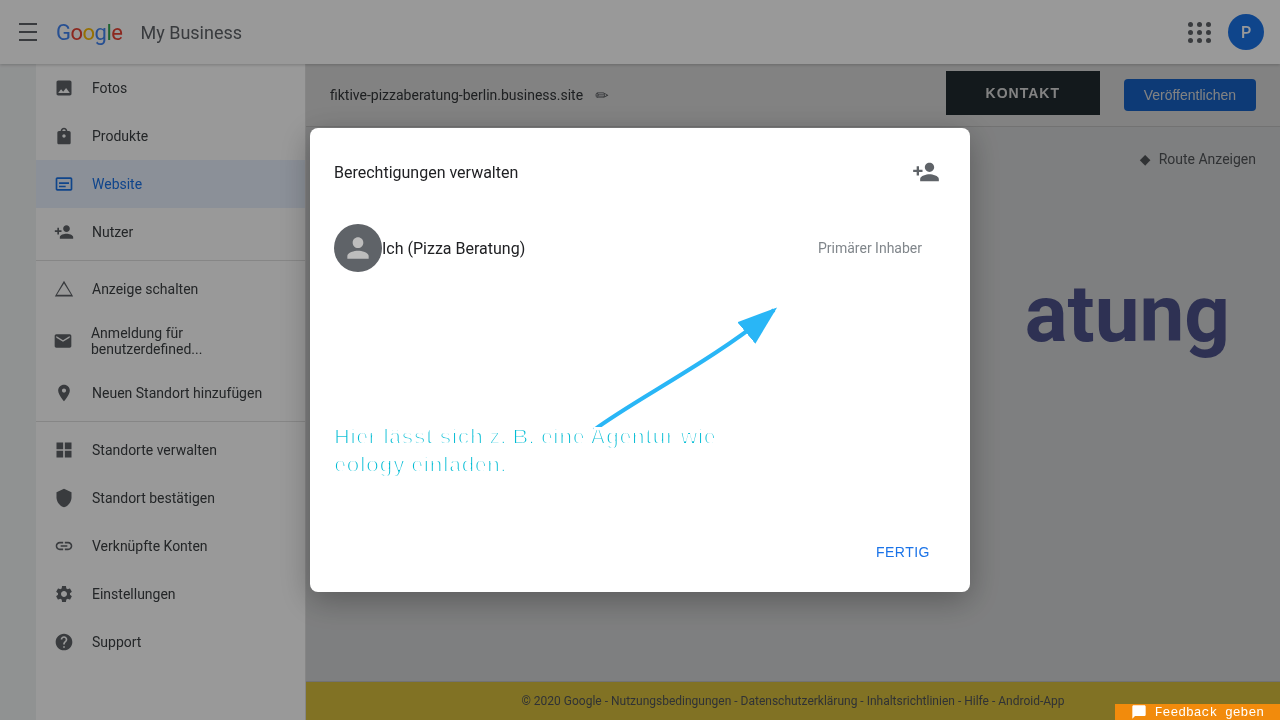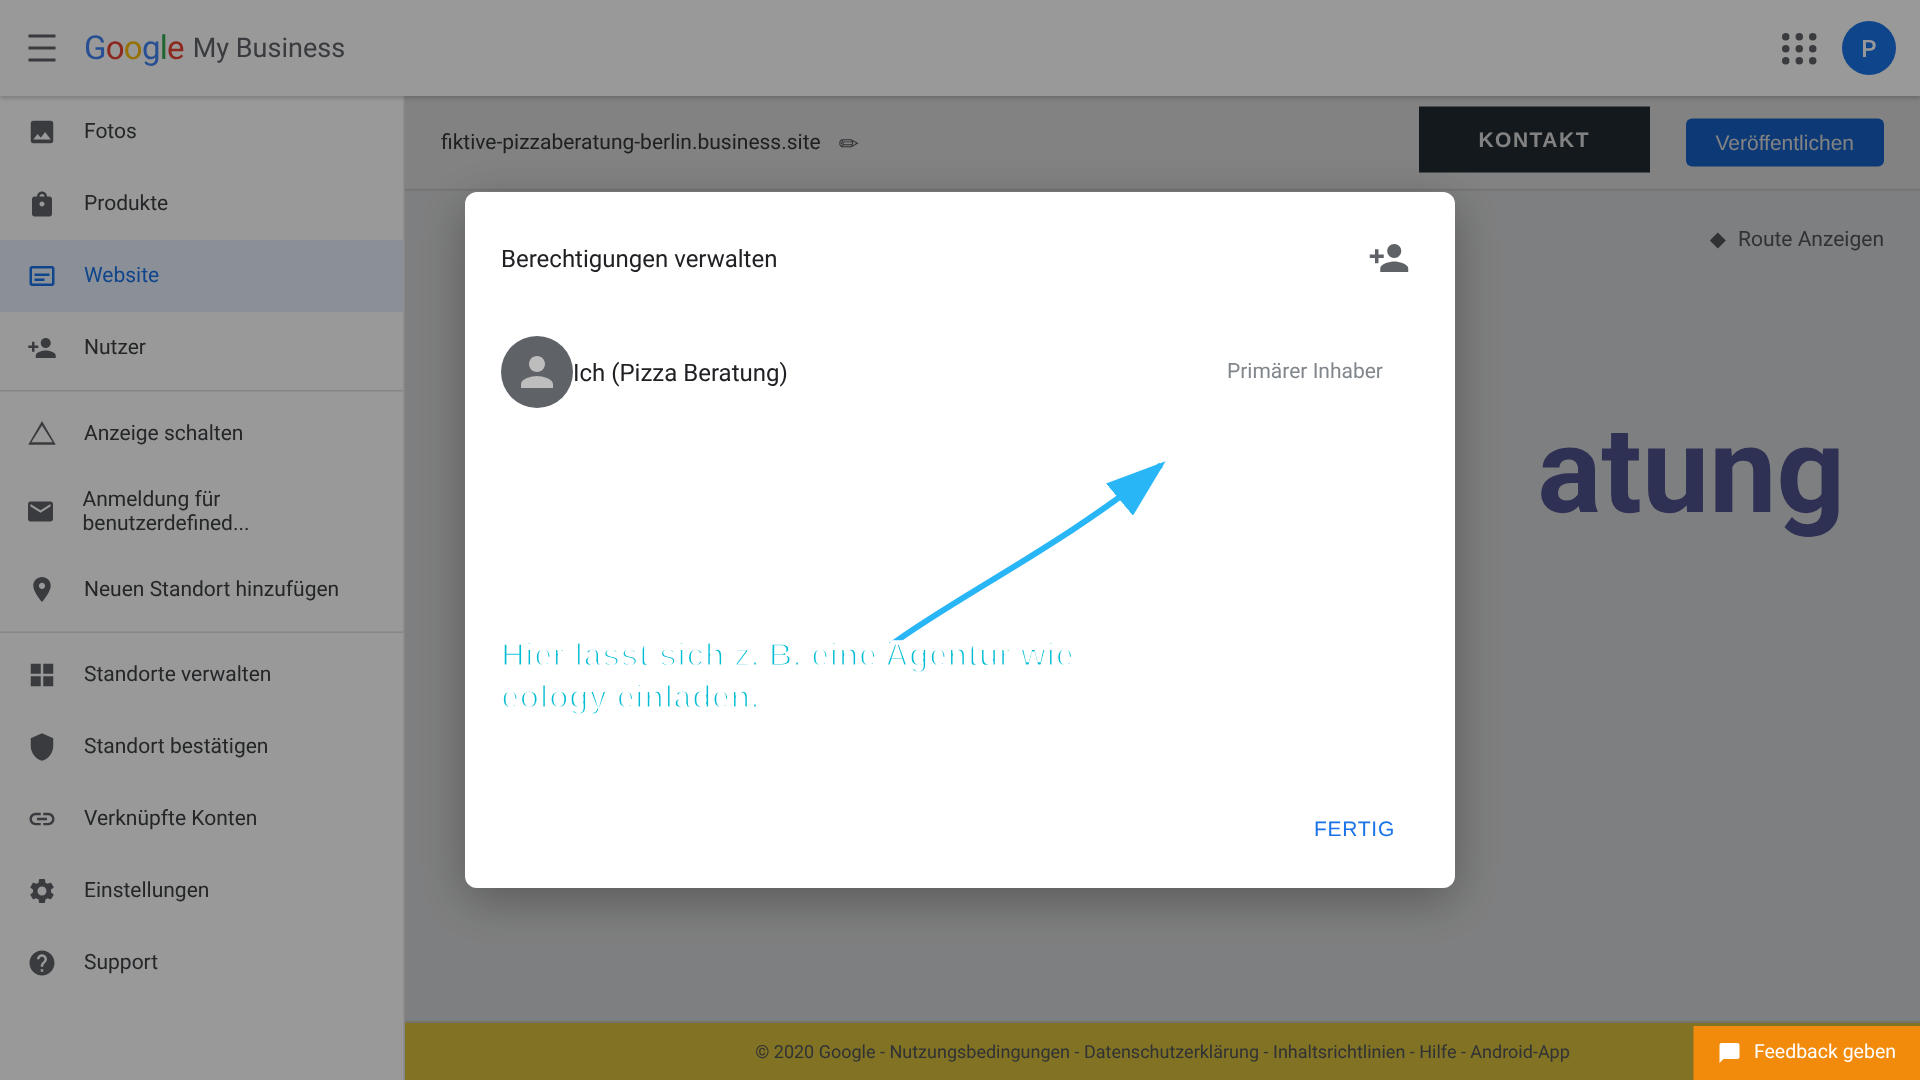--- a/index.html
+++ b/index.html
@@ -17,21 +17,21 @@
       z-index: 10;
     }
     .header-menu-icon {
       width: 24px; height: 24px; cursor: pointer; margin-right: 16px;
       display: flex; flex-direction: column; justify-content: space-around; align-items: center;
     }
     .header-menu-icon span {
       display: block; width: 18px; height: 2px; background: #5f6368;
     }
     .logo {
-      display: flex; align-items: center; gap: 0;
+      display: flex; align-items: center; gap: 12px;
     }
     .logo-google {
       font-size: 22px; font-weight: 400; letter-spacing: -0.5px;
     }
     .logo-g { color: #4285F4; }
     .logo-o1 { color: #EA4335; }
     .logo-o2 { color: #FBBC05; }
     .logo-g2 { color: #4285F4; }
     .logo-l { color: #34A853; }
     .logo-e { color: #EA4335; }
@@ -50,20 +50,21 @@
     .avatar {
       width: 36px; height: 36px; border-radius: 50%; background: #1a73e8;
       display: flex; align-items: center; justify-content: center;
       color: #fff; font-size: 16px; font-weight: 500; cursor: pointer; margin-left: 8px;
     }
 
     
     .layout {
       display: flex;
       height: calc(720px - 64px);
+      padding-left: 36px;
     }
 
     
     .sidebar {
       width: 270px;
       background: #fff;
       border-right: 1px solid #e0e0e0;
       overflow-y: auto;
       flex-shrink: 0;
     }
@@ -201,23 +202,24 @@
     .fertig-btn {
       background: transparent; border: none; color: #1a73e8;
       font-size: 14px; font-weight: 500; cursor: pointer; letter-spacing: 0.5px;
       padding: 8px 16px;
     }
 
     
     .feedback-bar {
       position: fixed; bottom: 0; right: 0;
       background: #f28b0c; color: #fff;
-      padding: 10px 16px; font-size: 13px;
-      display: flex; align-items: flex-start; gap: 8px;
+      padding: 0 16px; font-size: 13px;
+      display: flex; align-items: flex-end; gap: 8px;
       z-index: 200;
+      font-family: Liberation Mono, monospace;
     }
   </style>
 </head>
 <body>
 
 <div class="header">
   <div class="header-menu-icon">
     <span></span>
       <span></span>
       <span></span>

